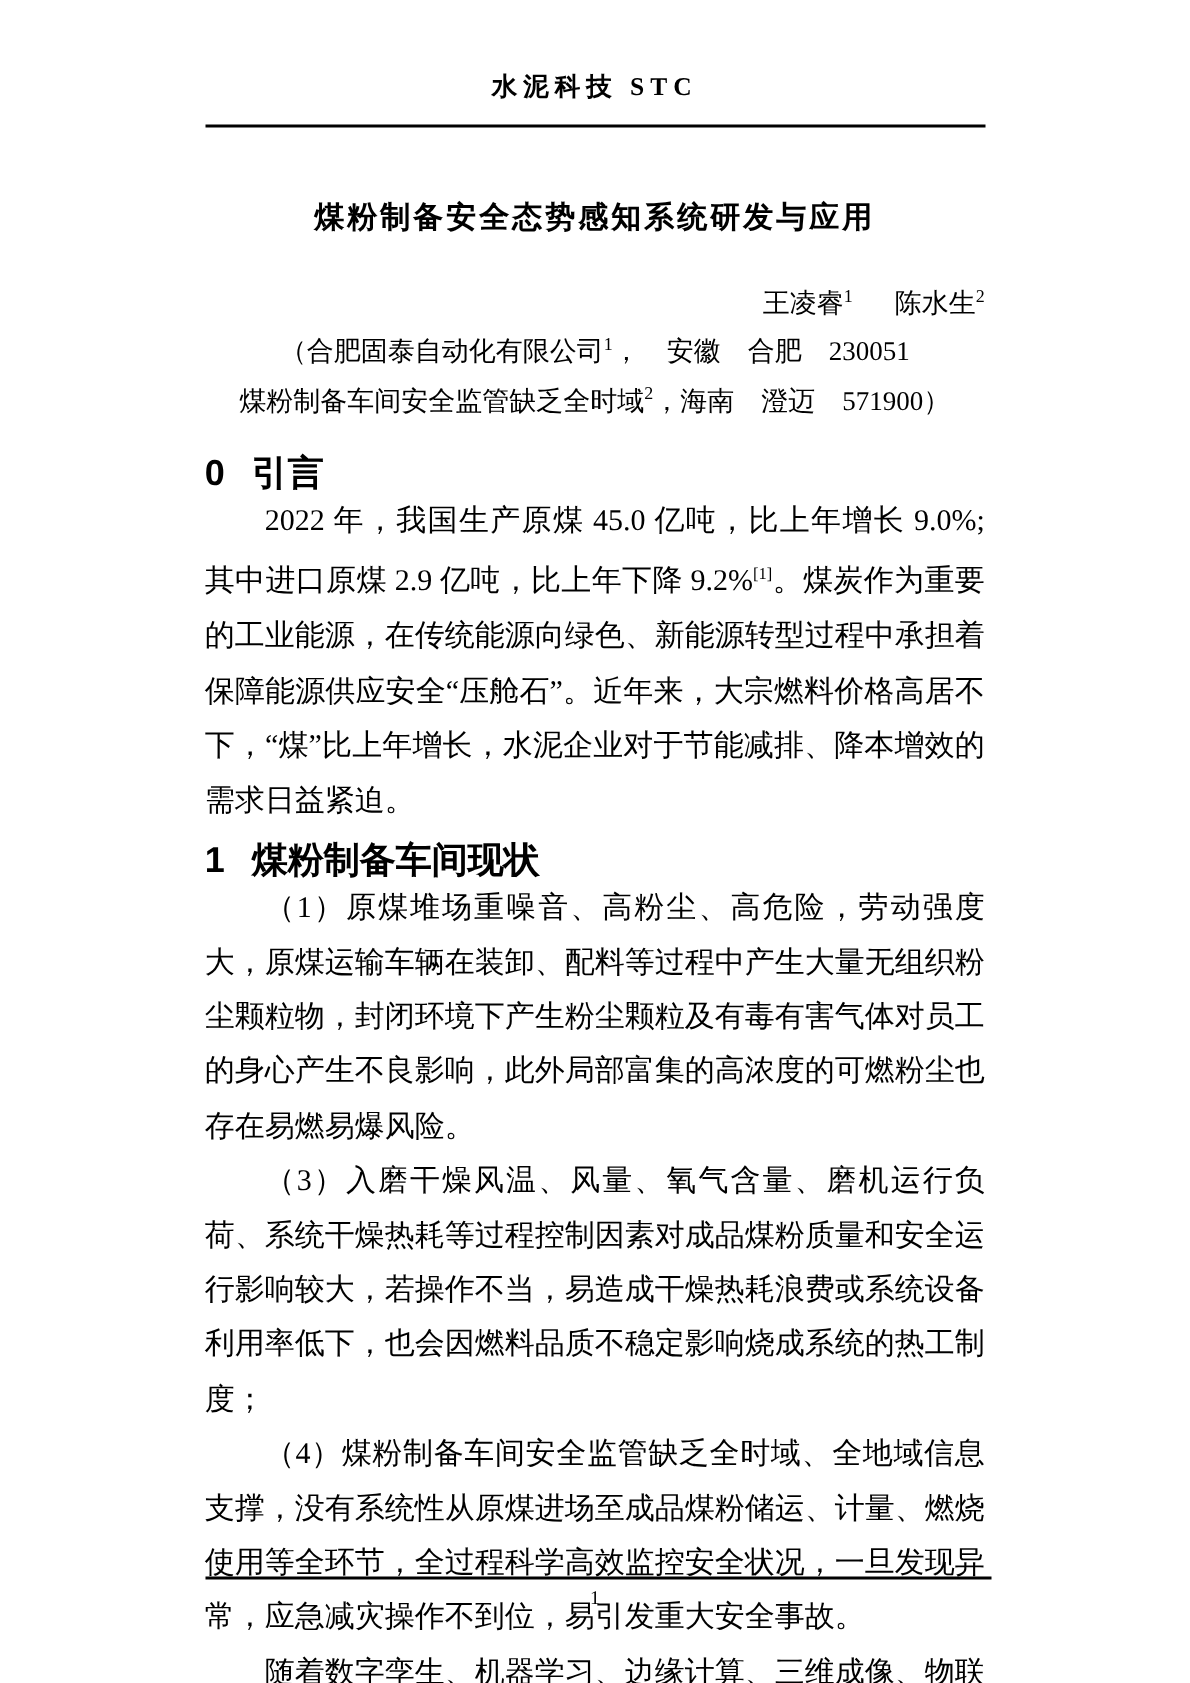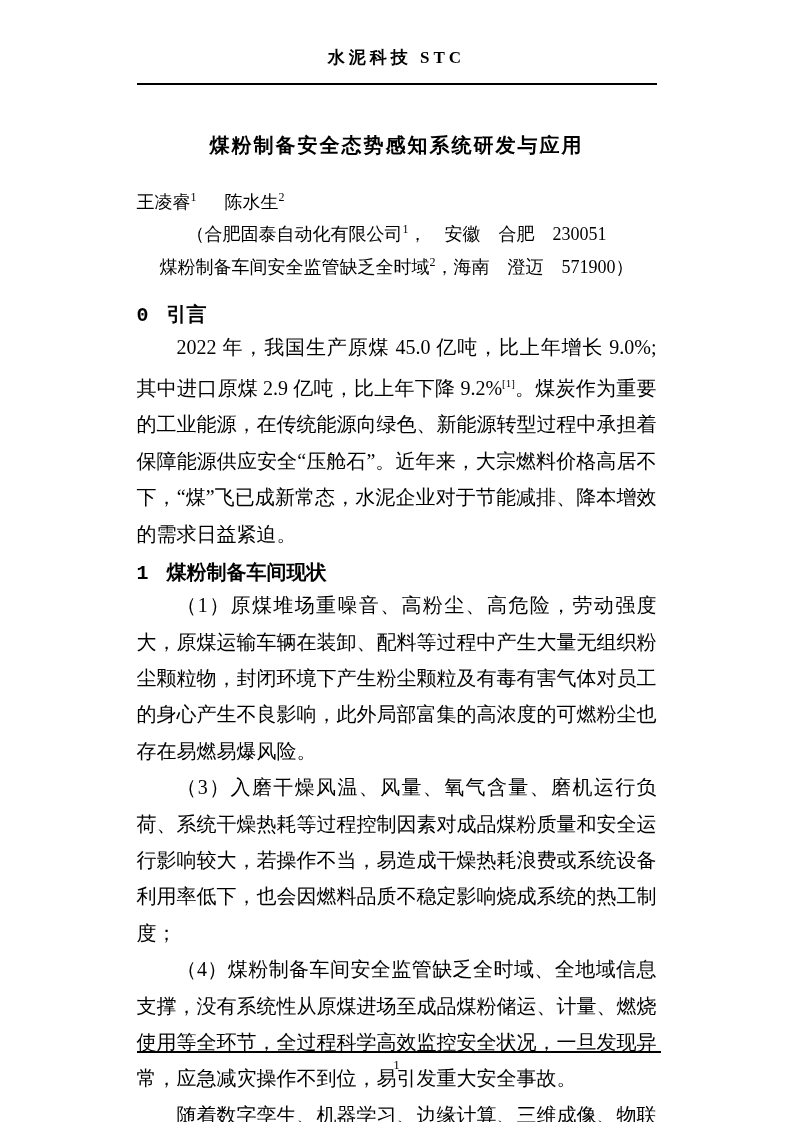--- a/index.html
+++ b/index.html
@@ -41,45 +41,45 @@
     margin-top: 42px;
     text-align: center;
     font-size: 20px;
     line-height: 40px;
     font-weight: 700;
     letter-spacing: 2px;
     font-family: Liberation Mono, monospace;
   }
   .authors {
     margin-top: 17px;
-    text-align: left;
+    text-align: right;
     font-size: 18px;
     line-height: 26px;
   }
   .authors .author + .author {
     margin-left: 28px;
   }
   .authors sup {
     font-size: 12px;
   }
   .affiliation {
     text-align: center;
     font-size: 18px;
     line-height: 28px;
   }
   .affiliation sup {
     font-size: 12px;
   }
   
   .section-heading {
     margin: 21px 0 0 0;
-    font-size: 20px;
+    font-size: 24px;
     line-height: 27px;
     font-weight: 700;
-    font-family: Liberation Mono, monospace;
+    font-family: Liberation Sans, sans-serif;
   }
   .section-heading.second {
     margin-top: 8px;
   }
   .section-heading .section-number {
     display: inline-block;
     margin-right: 18px;
   }
   .body-para {
     margin: 0;
@@ -136,21 +136,21 @@
     </div>
 
     <div class="affiliation"><span>（合肥固泰自动化有限公司</span><sup>1</sup><span>，　安徽　合肥　230051</span></div>
 
     <div class="affiliation"><span>煤粉制备车间安全监管缺乏全时域</span><sup>2</sup><span>，海南　澄迈　571900）</span></div>
 
     <h2 class="section-heading">
       <span class="section-number">0</span><span>引言</span>
     </h2>
 
-    <p class="body-para"><span>2022 年，我国生产原煤 45.0 亿吨，比上年增长 9.0%; 其中进口原煤 2.9 亿吨，比上年下降 9.2%</span><sup>[1]</sup><span>。煤炭作为重要的工业能源，在传统能源向绿色、新能源转型过程中承担着保障能源供应安全“压舱石”。近年来，大宗燃料价格高居不下，“煤”飞已成新常态，水泥企业对于节能减排、降本增效的需求日益紧迫。</span></p>
+    <p class="body-para"><span>2022 年，我国生产原煤 45.0 亿吨，比上年增长 9.0%; 其中进口原煤 2.9 亿吨，比上年下降 9.2%</span><sup>[1]</sup><span>。煤炭作为重要的工业能源，在传统能源向绿色、新能源转型过程中承担着保障能源供应安全“压舱石”。近年来，大宗燃料价格高居不下，“煤”比上年增长，水泥企业对于节能减排、降本增效的需求日益紧迫。</span></p>
 
     <h2 class="section-heading second">
       <span class="section-number">1</span><span>煤粉制备车间现状</span>
     </h2>
 
     <p class="body-para">（1）原煤堆场重噪音、高粉尘、高危险，劳动强度大，原煤运输车辆在装卸、配料等过程中产生大量无组织粉尘颗粒物，封闭环境下产生粉尘颗粒及有毒有害气体对员工的身心产生不良影响，此外局部富集的高浓度的可燃粉尘也存在易燃易爆风险。</p>
     <p class="body-para">（3）入磨干燥风温、风量、氧气含量、磨机运行负荷、系统干燥热耗等过程控制因素对成品煤粉质量和安全运行影响较大，若操作不当，易造成干燥热耗浪费或系统设备利用率低下，也会因燃料品质不稳定影响烧成系统的热工制度；</p>
     <p class="body-para">（4）煤粉制备车间安全监管缺乏全时域、全地域信息支撑，没有系统性从原煤进场至成品煤粉储运、计量、燃烧使用等全环节，全过程科学高效监控安全状况，一旦发现异常，应急减灾操作不到位，易引发重大安全事故。</p>
     <p class="body-para">随着数字孪生、机器学习、边缘计算、三维成像、物联网等技术日趋成熟，针对煤粉制备车间重噪声、高粉尘、高危险的工作环境，煤粉态势感知系统通过</p>
 

